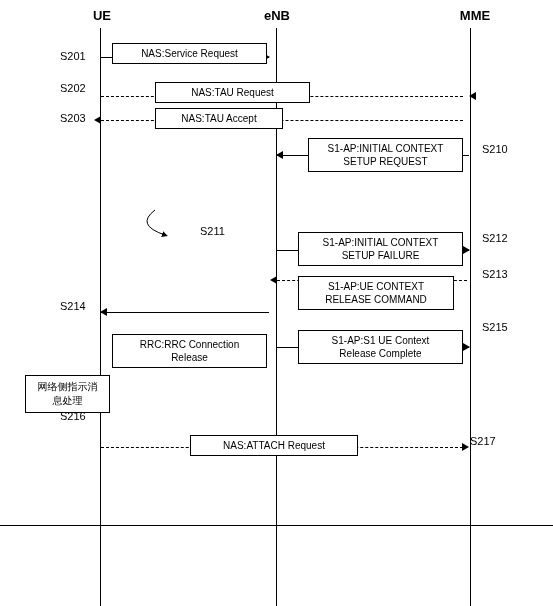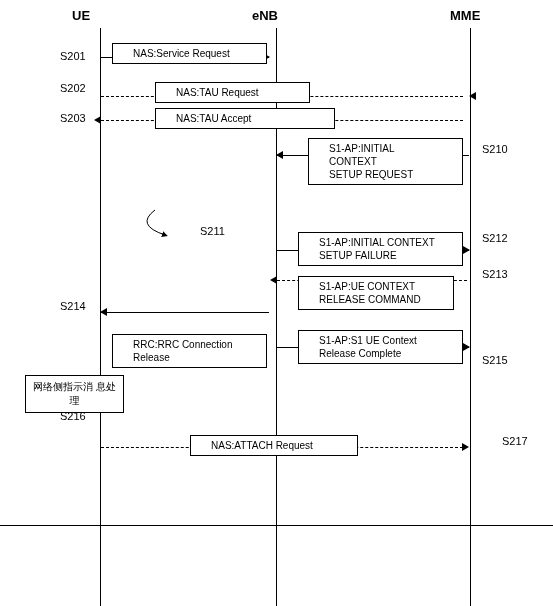--- a/index.html
+++ b/index.html
@@ -28,21 +28,21 @@
       top: 30px;
       bottom: 0px;
     }
 
     
     .entity-label {
       position: absolute;
       top: 8px;
       font-weight: bold;
       font-size: 13px;
-      text-align: left;
+      text-align: center;
     }
 
     .h-line {
       position: absolute;
       height: 1px;
       background: #000;
     }
     .h-line-dashed {
       position: absolute;
       height: 1px;
@@ -68,22 +68,22 @@
       border-right: 7px solid #000;
       border-top: 4px solid transparent;
       border-bottom: 4px solid transparent;
     }
 
     
     .msg-box {
       position: absolute;
       border: 1.5px solid #000;
       background: #fff;
-      text-align: left;
-      padding: 3px 20px;
+      text-align: center;
+      padding: 3px 7px;
       font-size: 10px;
       line-height: 1.3;
     }
 
     
     .step-label {
       position: absolute;
       font-size: 11px;
       font-weight: normal;
     }
@@ -119,21 +119,21 @@
   <div class="msg-box" style="left:112px; top:43px; width:155px;">NAS:Service Request</div>
 
   <div class="step-label" style="left:60px; top:82px;">S202</div>
   <div class="h-line-dashed" style="left:101px; top:96px; width:362px;"></div>
   <div style="position:absolute; left:469px; top:92px; border-right:7px solid #000; border-top:4px solid transparent; border-bottom:4px solid transparent;"></div>
   <div class="msg-box" style="left:155px; top:82px; width:155px;">NAS:TAU Request</div>
 
   <div class="step-label" style="left:60px; top:112px;">S203</div>
   <div class="h-line-dashed" style="left:101px; top:120px; width:362px;"></div>
   <div style="position:absolute; left:94px; top:116px; border-right:7px solid #000; border-top:4px solid transparent; border-bottom:4px solid transparent;"></div>
-  <div class="msg-box" style="left:155px; top:108px; width:180px;">NAS:TAU Accept</div>
+  <div class="msg-box" style="left:155px; top:108px; width:128px;">NAS:TAU Accept</div>
 
   <div class="step-label" style="left:482px; top:143px;">S210</div>
   <div class="h-line arrow-left" style="left:277px; top:155px; width:192px;"></div>
   <div class="msg-box" style="left:308px; top:138px; width:155px;">S1-AP:INITIAL CONTEXT<br>SETUP REQUEST</div>
 
 
   <svg style="position:absolute; left:155px; top:195px; width:80px; height:40px; overflow:visible;">
     <path d="M 0,15 Q -20,30 10,40" stroke="#000" stroke-width="1" fill="none" marker-end="url(#arrowhead)"></path>
     <defs>
       <marker id="arrowhead" markerWidth="6" markerHeight="6" refX="3" refY="3" orient="auto">
@@ -149,28 +149,28 @@
 
   <div class="step-label" style="left:482px; top:268px;">S213</div>
   <div class="h-line-dashed" style="left:277px; top:280px; width:190px;"></div>
   <div style="position:absolute; left:270px; top:276px; border-right:7px solid #000; border-top:4px solid transparent; border-bottom:4px solid transparent;"></div>
   <div class="msg-box" style="left:298px; top:276px; width:156px;">S1-AP:UE CONTEXT<br>RELEASE COMMAND</div>
 
   <div class="step-label" style="left:60px; top:300px;">S214</div>
   <div class="h-line arrow-left" style="left:101px; top:312px; width:168px;"></div>
   <div class="msg-box" style="left:112px; top:298px; width:155px;margin-top:36px;">RRC:RRC Connection<br>Release</div>
 
-  <div class="step-label" style="left:482px; top:354px;">S215</div>
+  <div class="step-label" style="left:482px; top:321px;">S215</div>
   <div class="h-line arrow-right" style="left:277px; top:347px; width:192px;"></div>
   <div class="msg-box" style="left:298px; top:330px; width:165px;">S1-AP:S1 UE Context<br>Release Complete</div>
 
-  <div class="annotation-box" style="left:25px; top:375px; width:99px;">网络侧指示消
+  <div class="annotation-box" style="left:25px; top:375px; width:85px;">网络侧指示消
 息处理</div>
   <div class="step-label" style="left:60px; top:410px;">S216</div>
 
-  <div class="step-label" style="left:502px; top:435px;">S217</div>
+  <div class="step-label" style="left:470px; top:435px;">S217</div>
   <div class="h-line-dashed" style="left:101px; top:447px; width:362px;"></div>
   <div style="position:absolute; left:462px; top:443px; border-left:7px solid #000; border-top:4px solid transparent; border-bottom:4px solid transparent;"></div>
   <div class="msg-box" style="left:190px; top:435px; width:168px;">NAS:ATTACH Request</div>
 
   <div style="position:absolute; left:0; bottom:80px; width:553px; height:1px; background:#000;"></div>
 
 </div>
 
 </body></html>

